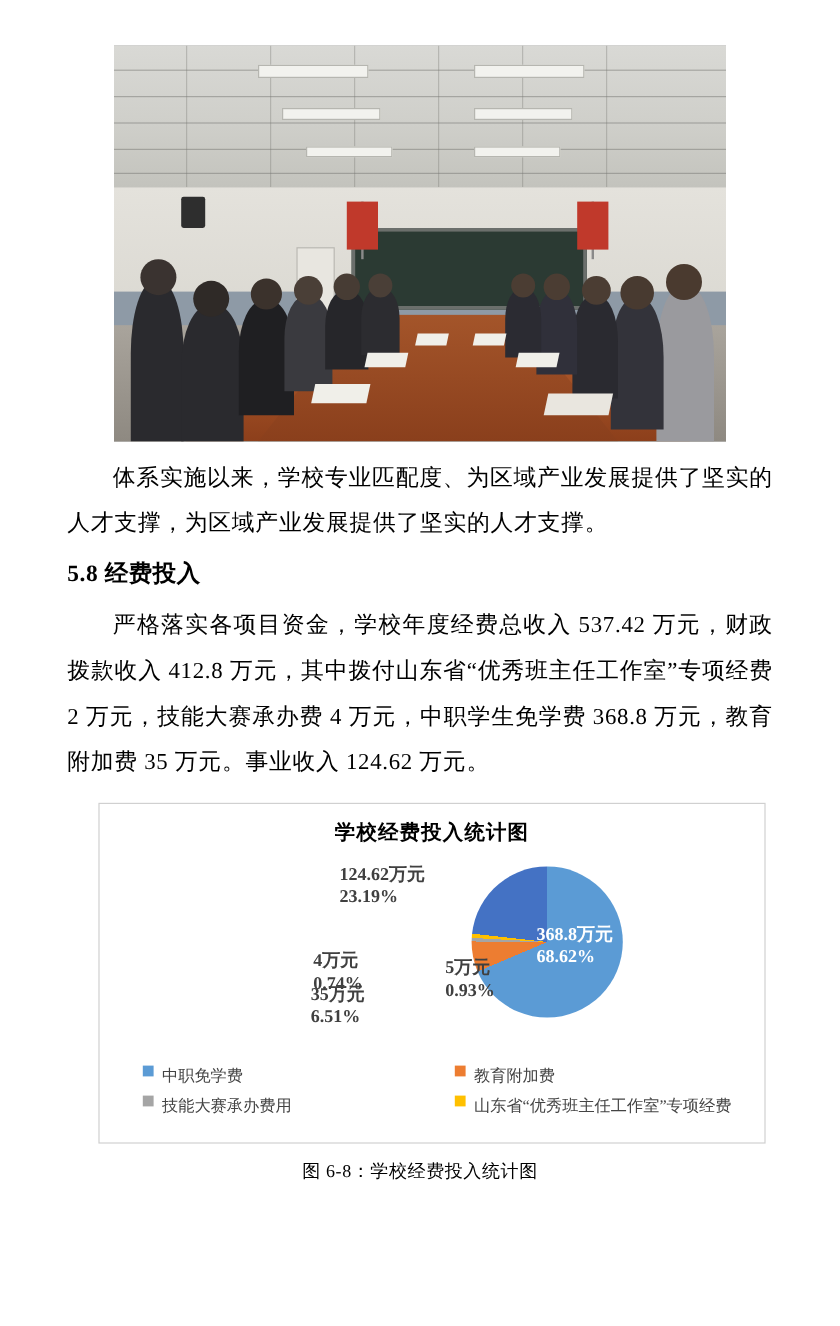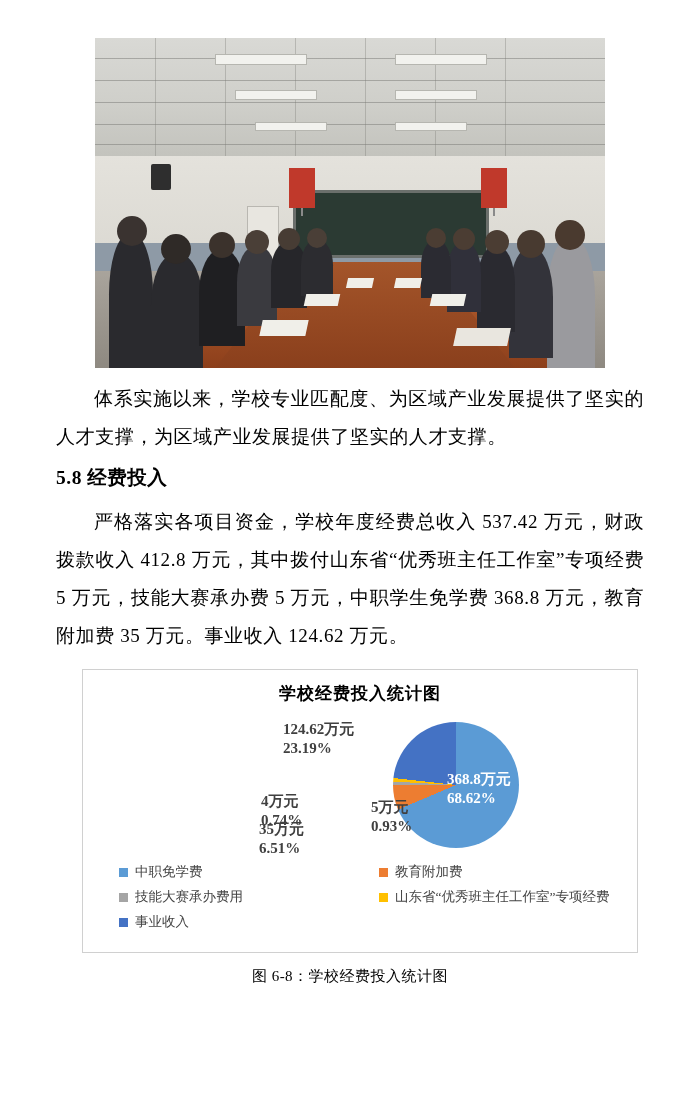--- a/index.html
+++ b/index.html
@@ -165,21 +165,21 @@
     width: 500px;
     font-size: 13.5px;
     color: #444;
   }
   .legend-row {
     display: flex;
     margin-bottom: 7px;
   }
   .legend-item {
     display: flex;
-    align-items: center;
+    align-items: flex-start;
   }
   .legend-item.c1 { width: 260px; }
   .sw {
     width: 9px; height: 9px; margin-right: 7px; display:inline-block;
   }
   .footer-caption {
     text-align:center;
     font-size: 15px;
     margin-top: 14px;
     letter-spacing: 0.5px;
@@ -257,21 +257,21 @@
     <div class="ph-paper" style="left:300px;top:240px;width:26px;height:10px"></div>
     <div class="ph-paper" style="left:336px;top:256px;width:34px;height:12px"></div>
     <div class="ph-paper" style="left:360px;top:290px;width:54px;height:18px;background:#e9e6df"></div>
   </div>
 
 
   <p class="body">体系实施以来，学校专业匹配度、为区域产业发展提供了坚实的人才支撑，为区域产业发展提供了坚实的人才支撑。</p>
 
   <h2 class="section">5.8 经费投入</h2>
 
-  <p class="body">严格落实各项目资金，学校年度经费总收入 537.42 万元，财政拨款收入 412.8 万元，其中拨付山东省“优秀班主任工作室”专项经费 5 万元，技能大赛承办费 5 万元，中职学生免学费 368.8 万元，教育附加费 35 万元。事业收入 124.62 万元。</p>
+  <p class="body">严格落实各项目资金，学校年度经费总收入 537.42 万元，财政拨款收入 412.8 万元，其中拨付山东省“优秀班主任工作室”专项经费 2 万元，技能大赛承办费 4 万元，中职学生免学费 368.8 万元，教育附加费 35 万元。事业收入 124.62 万元。</p>
 
   <div class="chart-box">
     <div class="chart-title">学校经费投入统计图</div>
 
     <div class="pie-wrap">
       <div class="pie" style="background: conic-gradient(
              #5b9bd5 0deg 247.0deg,
              #ed7d31 247.0deg 270.4deg,
              #a5a5a5 270.4deg 273.1deg,
              #ffc000 273.1deg 276.4deg,
@@ -313,24 +313,18 @@
       <div class="legend-row">
         <div class="legend-item c1">
           <span class="sw" style="background:#a5a5a5"></span>
           <span>技能大赛承办费用</span>
         </div>
         <div class="legend-item">
           <span class="sw" style="background:#ffc000"></span>
           <span>山东省“优秀班主任工作室”专项经费</span>
         </div>
       </div>
-      <div class="legend-row">
-        <div class="legend-item c1">
-          <span class="sw" style="background:#4472c4"></span>
-          <span>事业收入</span>
-        </div>
-      </div>
     </div>
   </div>
 
   <div class="footer-caption">图 6-8：学校经费投入统计图</div>
 
 </div>
 
 </body></html>

